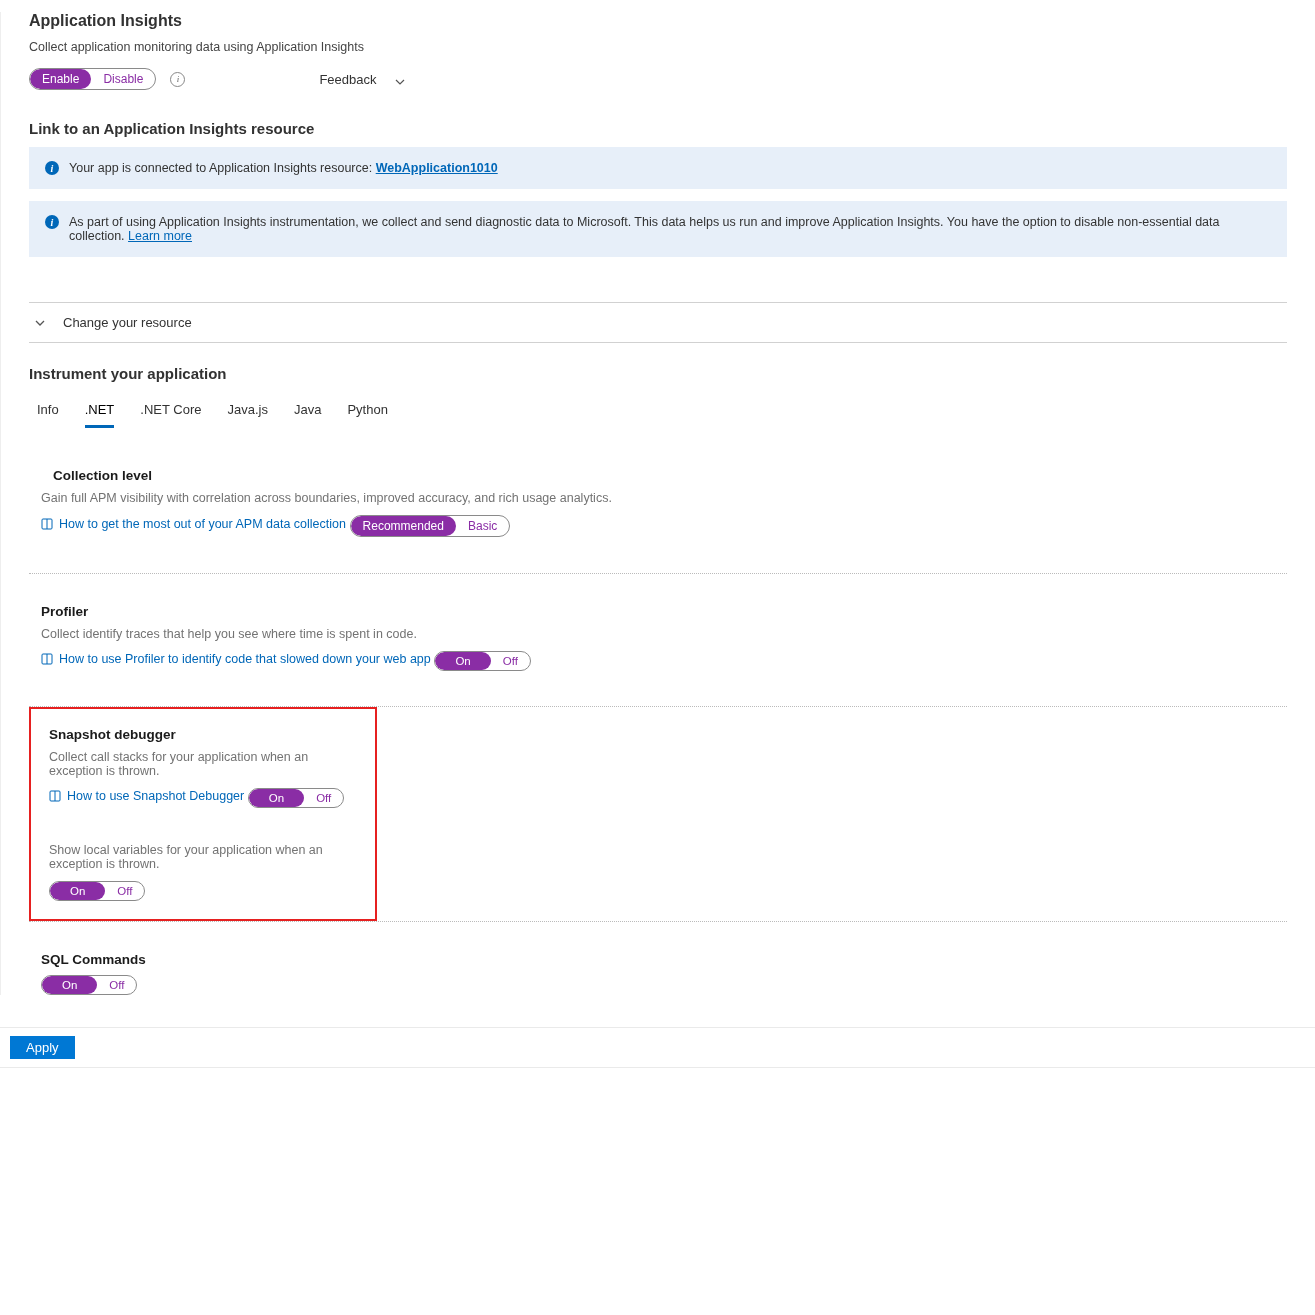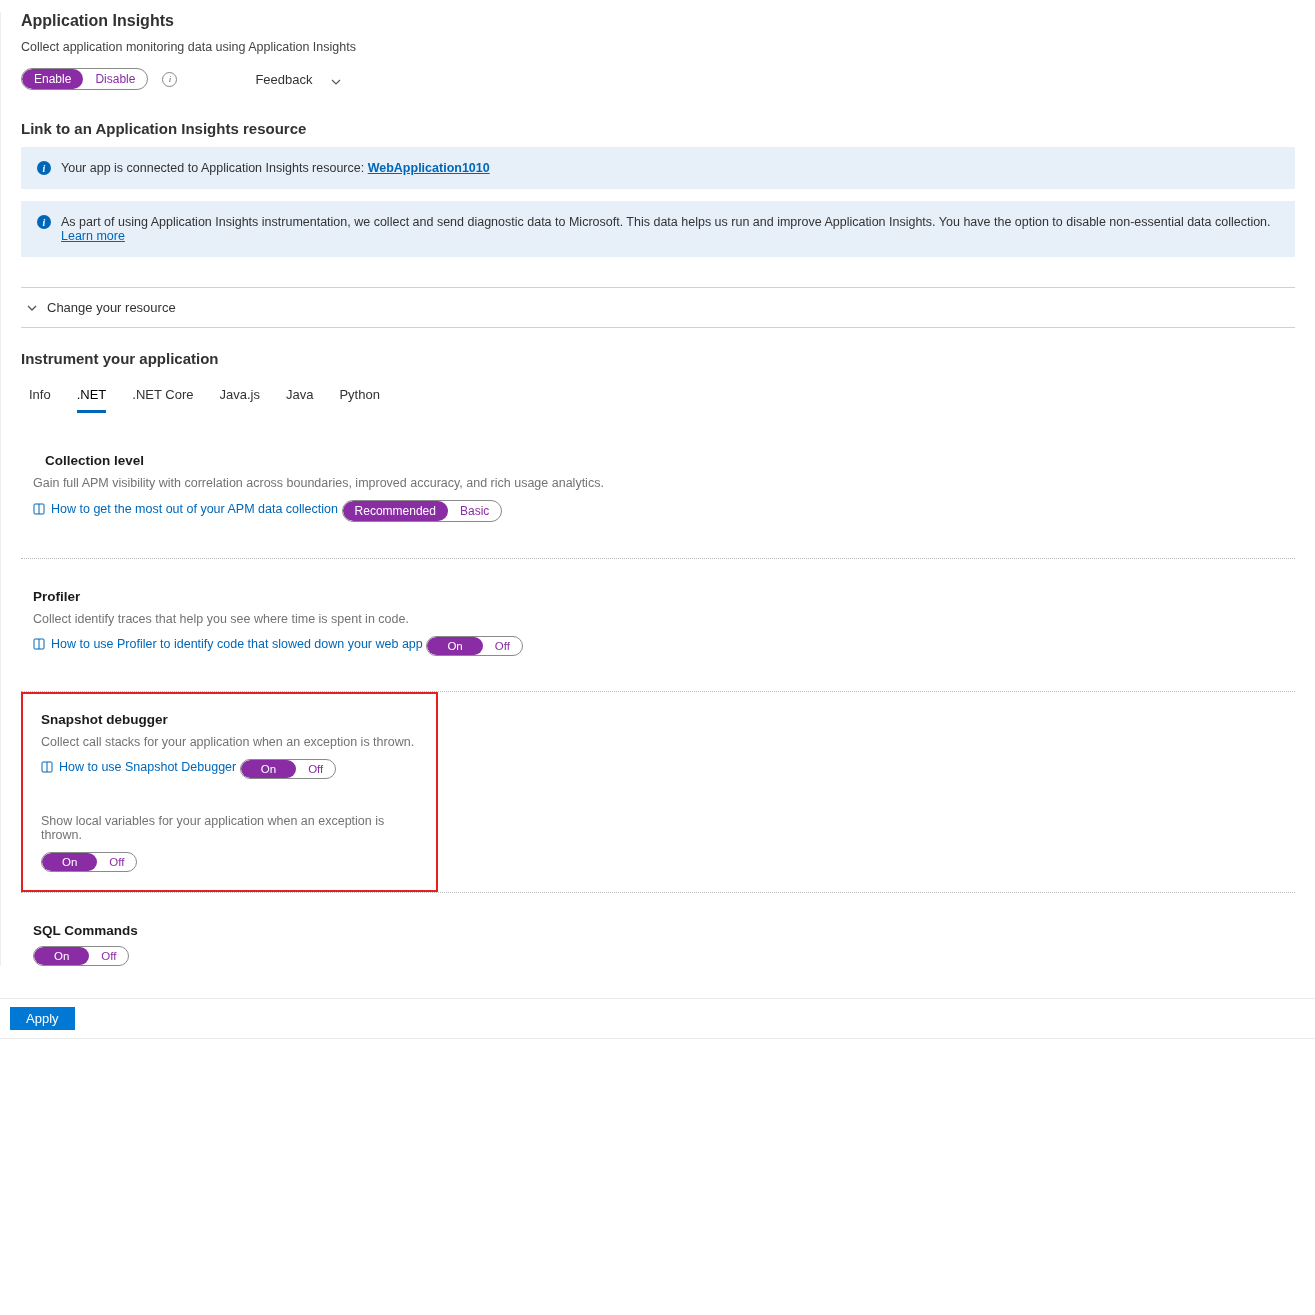--- a/index.html
+++ b/index.html
@@ -10,40 +10,40 @@
     --border:#d1d1d1;
     --red:#e62020;
     --text:#222;
     --text-muted:#444;
     --btn-blue:#0078d4;
     font-family:"Segoe UI",Arial,sans-serif;
     font-size:13px;
     color:var(--text);
   }
   body{margin:0;background:#fff;padding:10px 0 20px 0;width:1315px;box-sizing:border-box;}
-  .page{padding:0 20px;border-left:1px solid #eee;}
+  .page{padding:0 28px;border-left:1px solid #eee;}
   h2.pg-title{font-size:16px;font-weight:600;margin:2px 0 10px 0;color:#323232}
   .subtle{color:#444;font-size:12.5px;margin:0 0 14px 0}
   .toggle-row{display:flex;align-items:center;gap:14px;}
   .pill-toggle{display:inline-flex;border:1px solid #8a8a8a;border-radius:30px;overflow:hidden;background:#fff;height:20px;line-height:20px;}
   .pill-toggle span{padding:0 12px;font-size:12px;cursor:pointer;display:flex;align-items:center;}
   .pill-toggle .active{background:var(--purple);color:#fff;border-radius:30px;}
   .pill-toggle .inactive{color:var(--purple);}
   .pill-toggle.small{height:18px;line-height:18px;}
   .pill-toggle.small span{font-size:11.5px;padding:0 12px;}
   .info-icon-circle{width:13px;height:13px;border:1px solid #888;border-radius:50%;display:inline-flex;align-items:center;justify-content:center;font-size:9px;color:#666;font-style:italic;font-family:Georgia,serif;cursor:pointer;}
-  .feedback{color:#323232;font-size:13px;display:inline-flex;align-items:flex-end;gap:18px;cursor:pointer;margin-left:64px}
+  .feedback{color:#323232;font-size:13px;display:inline-flex;align-items:flex-end;gap:18px;cursor:pointer;margin-left:120px}
   .chev{width:10px;height:10px;display:inline-block;}
   .chev svg,.book svg{display:block}
   h3.section{font-size:15px;font-weight:600;margin:30px 0 10px 0;color:#323232}
   .info-banner{background:#e7eff9;border:none;display:flex;align-items:flex-start;padding:14px 16px;gap:10px;font-size:12.5px;color:#333;margin-bottom:12px}
   .info-banner .i-icon{flex:0 0 14px;width:14px;height:14px;border-radius:50%;background:#0067b8;color:#fff;font-size:10px;font-weight:bold;display:flex;align-items:center;justify-content:center;font-style:italic;font-family:Georgia,serif}
   .link{color:var(--blue-link);text-decoration:underline;cursor:pointer}
   .link-b{color:var(--blue-link);text-decoration:underline;cursor:pointer;font-weight:600}
-  .expander{display:flex;align-items:center;gap:10px;border-top:1px solid var(--border);border-bottom:1px solid var(--border);padding:12px 6px;margin-top:30px;cursor:pointer;font-size:13px;color:#333}
+  .expander{display:flex;align-items:center;gap:18px;border-top:1px solid var(--border);border-bottom:1px solid var(--border);padding:12px 6px;margin-top:45px;cursor:pointer;font-size:13px;color:#333}
   .tabs{display:flex;gap:26px;border-bottom:0;margin:16px 0 0 8px}
   .tab{font-size:13px;color:#323232;padding:4px 0 8px 0;cursor:pointer;}
   .tab.active{color:#000;border-bottom:3px solid var(--blue-link);font-weight:400}
   .subsection{margin-top:30px;padding-left:12px}
   .sub-h{font-size:13.5px;font-weight:700;color:#1b1b1b;margin:0 0 8px 0}
   .desc{font-size:12.5px;color:#737373;margin:0 0 10px 0}
   .book-link{display:inline-flex;align-items:center;gap:6px;color:var(--blue-link);font-size:12.5px;cursor:pointer;margin-bottom:12px}
   .book{width:12px;height:12px;}
   .dots{border:none;border-top:1px dotted #bbb;margin:30px 0 0 0}
   .red-box{border:2px solid var(--red);padding:18px 18px 18px 18px;margin-top:0px}
@@ -141,21 +141,21 @@
       <span>How to use Profiler to identify code that slowed down your web app</span>
     </div>
     <div class="pill-toggle small">
       <span class="active" style="padding:0 20px">On</span>
       <span class="inactive">Off</span>
     </div>
   </div>
 
   <hr class="dots" style="margin-top:28px;margin-bottom:0">
 
-  <div class="red-box" style="width:417px;box-sizing:border-box">
+  <div class="red-box" style="width:348px;box-sizing:border-box">
     <p class="sub-h">Snapshot debugger</p>
     <p class="desc">Collect call stacks for your application when an exception is thrown.</p>
     <div class="book-link">
       <span class="book">
         <svg viewBox="0 0 12 12">
             <rect x="1" y="1" width="10" height="10" rx="1" fill="none" stroke="#0067b8" stroke-width="1"></rect>
             <line x1="6" y1="1" x2="6" y2="11" stroke="#0067b8" stroke-width="1"></line>
           </svg>
       </span>
       <span>How to use Snapshot Debugger</span>

